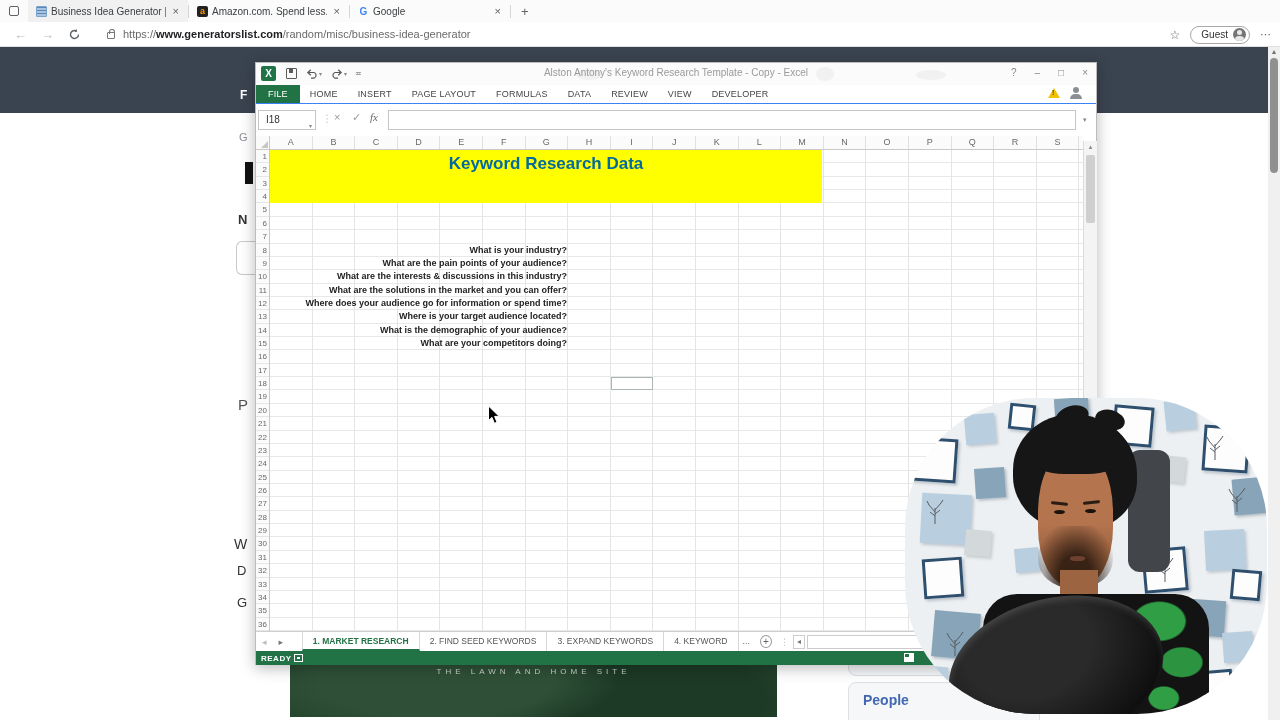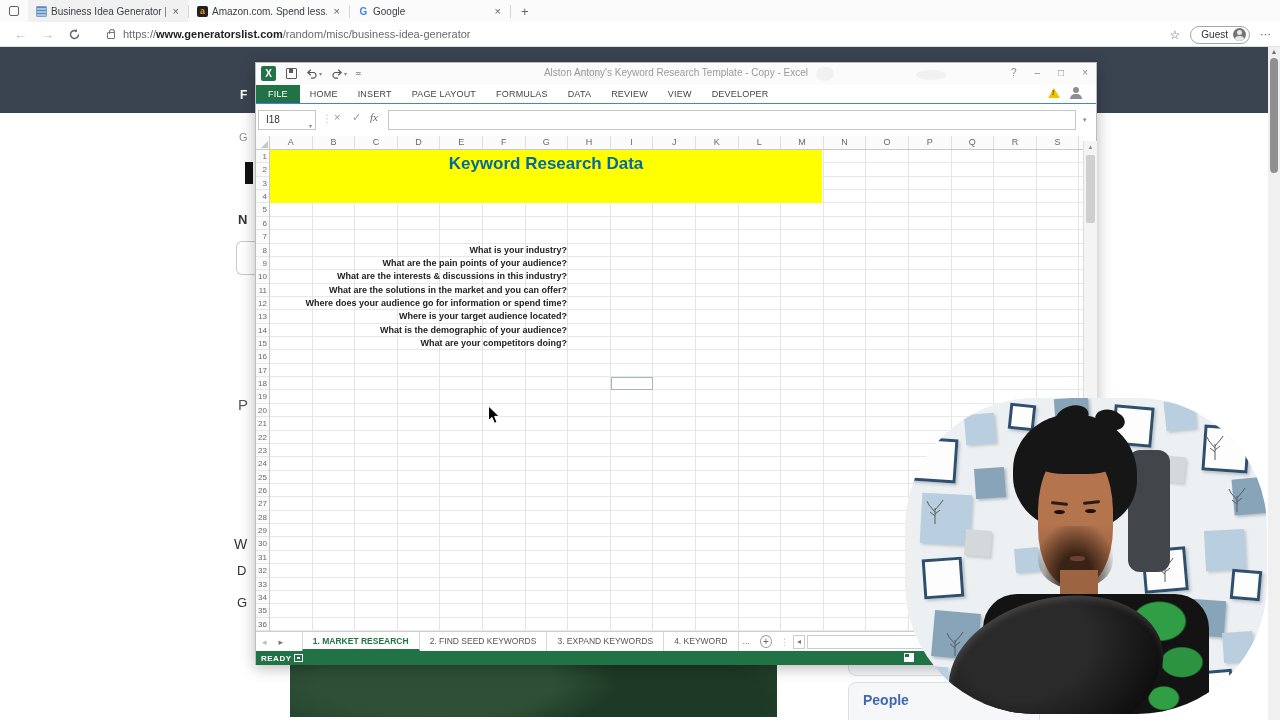--- a/index.html
+++ b/index.html
@@ -203,20 +203,21 @@
   <div class="frag" style="left:239px;top:131px;color:#8a8f96;font-size:11px;">G</div>
   <div id="frag-bar"></div>
   <div class="frag" style="left:238px;top:212px;color:#333;font-weight:bold;font-size:13px;">N</div>
   <div id="frag-box"></div>
   <div class="frag" style="left:238px;top:396px;color:#555;font-size:15px;">P</div>
   <div class="frag" style="left:234px;top:536px;color:#333;font-size:14px;">W</div>
   <div class="frag" style="left:237px;top:563px;color:#333;font-size:13px;">D</div>
   <div class="frag" style="left:237px;top:595px;color:#333;font-size:13px;">G</div>
 
   <div id="site-banner">
+    <div class="bs">THE LAWN AND HOME SITE</div>
   </div>
   <div class="pcard" id="card-partial"></div>
   <div class="pcard" id="people-card">
     <span>People</span>
   </div>
   <div id="browser-scrollbar">
     <div class="arrow">▴</div>
     <div class="thumb"></div>
   </div>
 

